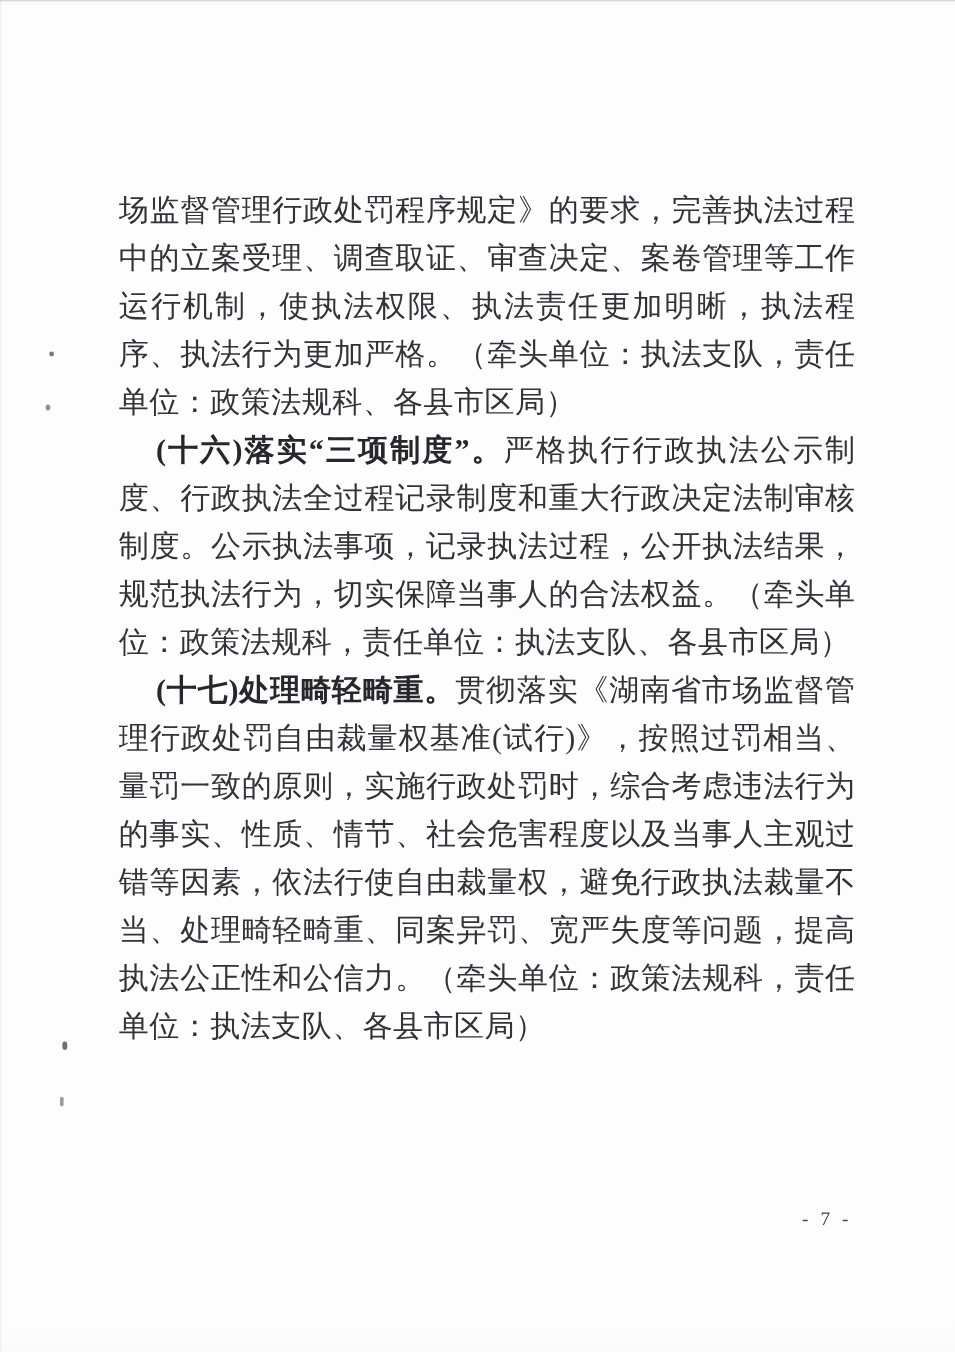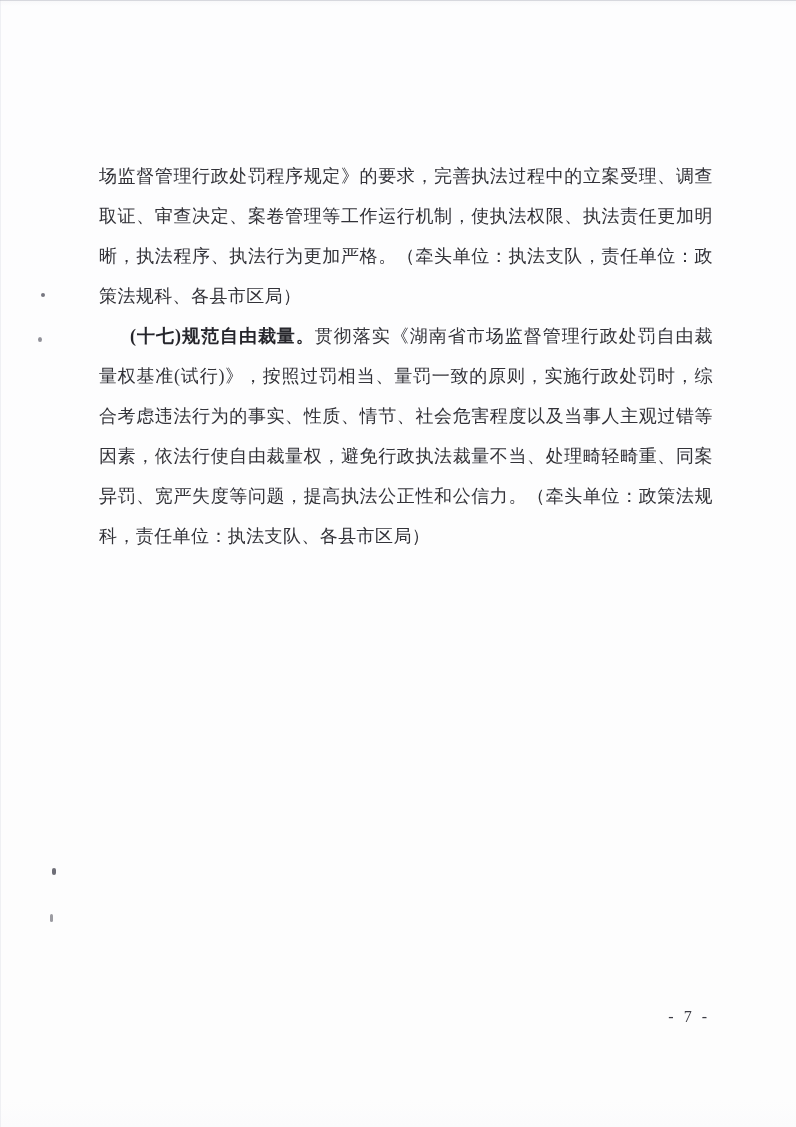--- a/index.html
+++ b/index.html
@@ -19,21 +19,21 @@
     font-family: "Liberation Serif", "DejaVu Serif", serif;
   }
   .content {
     position: absolute;
     left: 99px;
     top: 156px;
     width: 614px;
   }
   .para {
     margin: 0;
-    font-size: 18px;
+    font-size: 25px;
     line-height: 40px;
     letter-spacing: 0.4px;
     text-align: justify;
     color: #323238;
     word-break: break-all;
   }
   .para.indent { text-indent: 31px; }
   .seg.bold {
     font-weight: bold;
     color: #26262c;
@@ -63,17 +63,18 @@
 <body>
 
 <div class="page">
   <div class="speck s1"></div>
   <div class="speck s2"></div>
   <div class="speck s3"></div>
   <div class="speck s4"></div>
 
   <div class="content">
       <p class="para"><span class="seg">场监督管理行政处罚程序规定》的要求，完善执法过程中的立案受理、调查取证、审查决定、案卷管理等工作运行机制，使执法权限、执法责任更加明晰，执法程序、执法行为更加严格。（牵头单位：执法支队，责任单位：政策法规科、各县市区局）</span></p>
-      <p class="para indent"><span class="seg bold">(十七)规范自由裁量。</span><span class="seg">贯彻落实《湖南省市场监督管理行政处罚自由裁量权基准(试行)》，按照过罚相当、量罚一致的原则，实施行政处罚时，综合考虑违法行为的事实、性质、情节、社会危害程度以及当事人主观过错等因素，依法行使自由裁量权，避免行政执法裁量不当、处理畸轻畸重、同案异罚、宽严失度等问题，提高执法公正性和公信力。（牵头单位：政策法规科，责任单位：执法支队、各县市区局）</span></p>
+      <p class="para indent"><span class="seg bold">(十六)落实“三项制度”。</span><span class="seg">严格执行行政执法公示制度、行政执法全过程记录制度和重大行政决定法制审核制度。公示执法事项，记录执法过程，公开执法结果，规范执法行为，切实保障当事人的合法权益。（牵头单位：政策法规科，责任单位：执法支队、各县市区局）</span></p>
+      <p class="para indent"><span class="seg bold">(十七)处理畸轻畸重。</span><span class="seg">贯彻落实《湖南省市场监督管理行政处罚自由裁量权基准(试行)》，按照过罚相当、量罚一致的原则，实施行政处罚时，综合考虑违法行为的事实、性质、情节、社会危害程度以及当事人主观过错等因素，依法行使自由裁量权，避免行政执法裁量不当、处理畸轻畸重、同案异罚、宽严失度等问题，提高执法公正性和公信力。（牵头单位：政策法规科，责任单位：执法支队、各县市区局）</span></p>
     </div>
 
   <div class="page-number">- 7 -</div>
 </div>
 
 </body></html>

